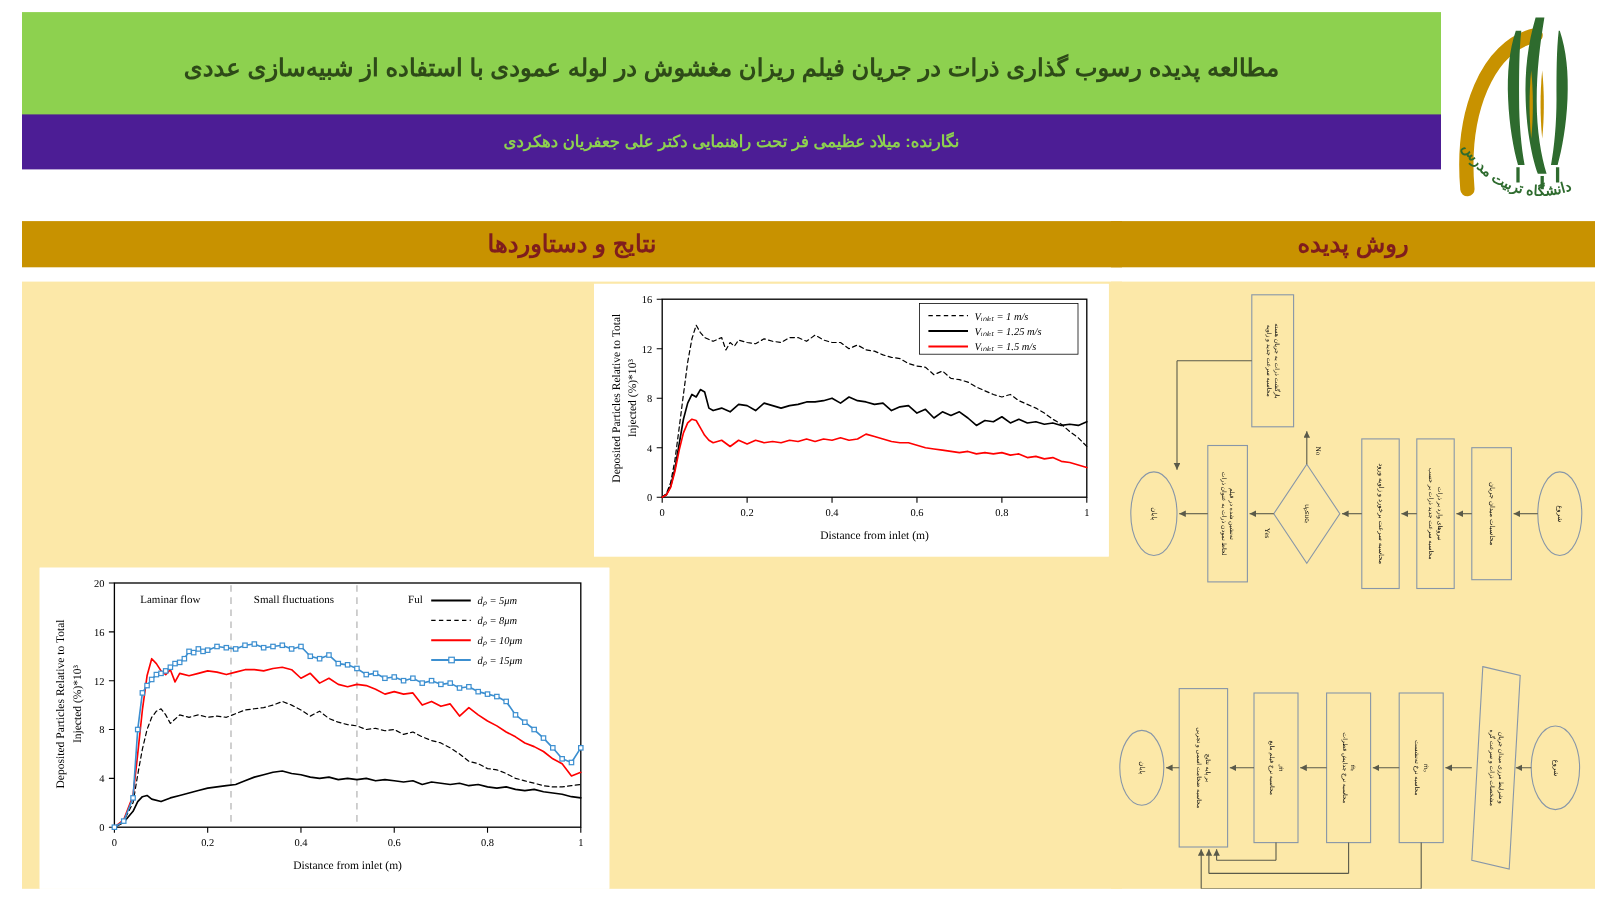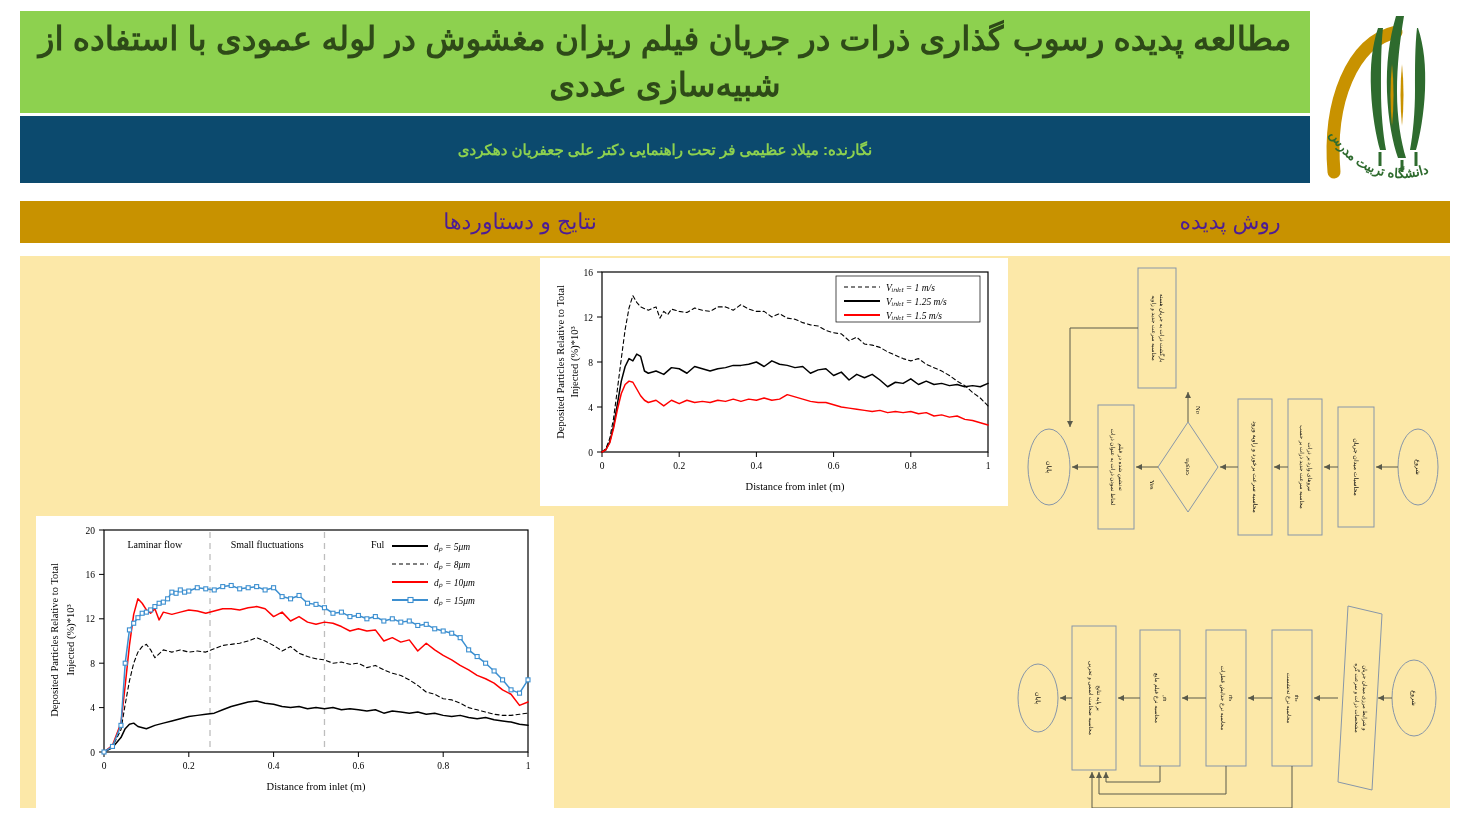--- a/index.html
+++ b/index.html
@@ -12,42 +12,42 @@
   .poster { position: relative; width: 1458px; height: 820px; background: #fff; }
 
   
   .header { position: absolute; left: 0; top: 0; width: 1458px; height: 186px; }
   .title-band {
     position: absolute; left: 20px; top: 11px; width: 1290px; height: 102px;
     background: #8DD14F; display: flex; align-items: center; justify-content: center;
   }
   .title-text {
     direction: rtl; text-align: center; color: #2E4A18;
-    font-weight: bold; font-size: 33px; line-height: 1.38;
+    font-weight: bold; font-size: 22px; line-height: 1.38;
     padding: 0 16px; letter-spacing: 0px;
   }
   .author-band {
-    position: absolute; left: 20px; top: 116px; width: 1290px; height: 67px;
-    background: #0c4a6e; display: flex; align-items: center; justify-content: center;
+    position: absolute; left: 20px; top: 104px; width: 1290px; height: 50px;
+    background: #4c1d95; display: flex; align-items: center; justify-content: center;
   }
   .author-text {
     direction: rtl; text-align: center; color: #8DD14F;
     font-weight: bold; font-size: 15px;
   }
 
   
   .logo { position: absolute; left: 1318px; top: 6px; width: 140px; height: 180px; }
 
   
   .bar {
     position: absolute; height: 42px; background: #C89200;
     display: flex; align-items: center; justify-content: center;
   }
   .bar span {
-    direction: rtl; color: #4c1d95; font-weight: normal; font-size: 22px;
+    direction: rtl; color: #7f1d1d; font-weight: bold; font-size: 22px;
   }
   .bar-results { left: 20px; top: 201px; width: 1000px; }
   .bar-method  { left: 1010px; top: 201px; width: 440px; }
 
   
   .panel { position: absolute; background: #FCE8A8; }
   .panel-results { left: 20px; top: 256px; width: 1000px; height: 552px; }
   .panel-method  { left: 1010px; top: 256px; width: 440px; height: 552px; }
 
   

